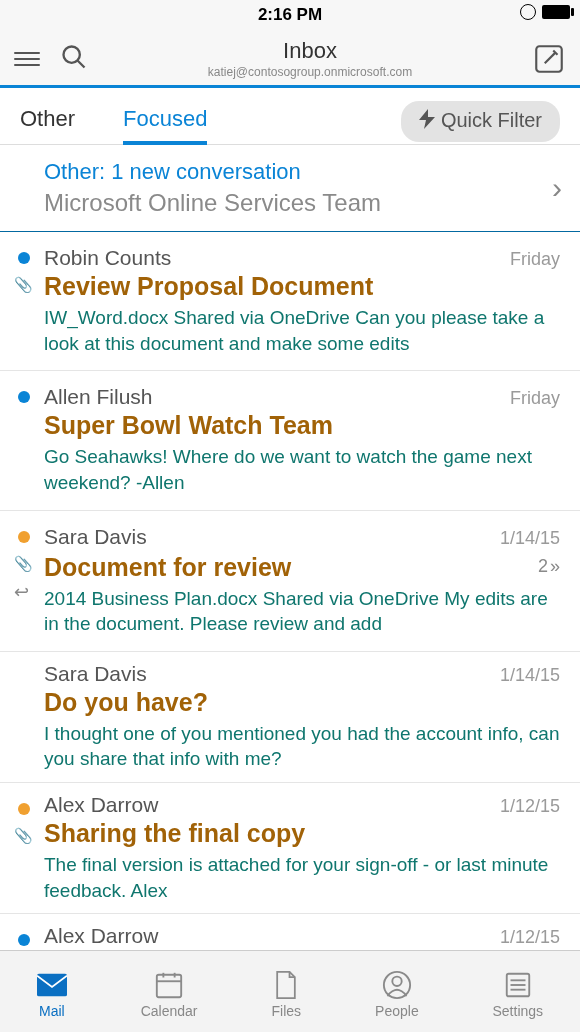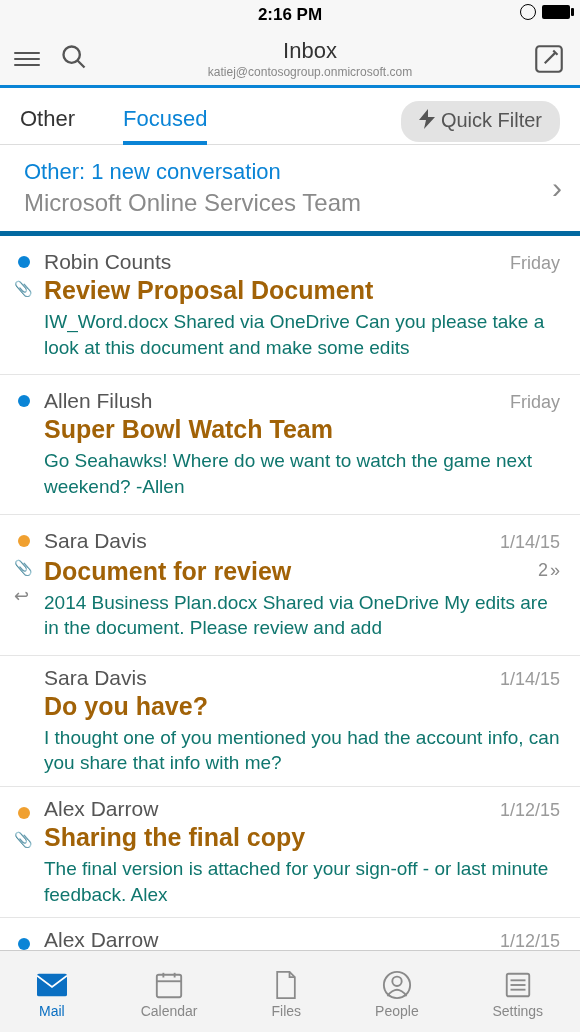--- a/index.html
+++ b/index.html
@@ -20,21 +20,21 @@
   .header-sub { font-size:12px; color:#888; margin-top:1px;}
   .compose { width:34px; height:34px; }
   .compose svg { width:34px; height:34px; }
   
   .tabs-row { display:flex; align-items:center; padding:10px 20px 0; background:#fff; border-bottom:1px solid #ddd;}
   .tab { font-size:22px; color:#333; padding:8px 0 12px; margin-right:48px; position:relative; }
   .tab.active { color:#0a84d6; font-weight:500;}
   .tab.active::after { content:""; position:absolute; left:0; right:0; bottom:-1px; height:4px; background:#0a84d6;}
   .quick-filter { margin-left:auto; background:#e3e3e3; border-radius:18px; padding:8px 18px; font-size:20px; color:#555; display:flex; align-items:flex-start; gap:6px;}
   
-  .other-banner { background:#fff; padding:14px 20px 14px 24px; border-bottom:5px solid #0369a1; position:relative;}
+  .other-banner { background:#fff; padding:14px 20px 14px 44px; border-bottom:1px solid #0369a1; position:relative;}
   .other-title { color:#0a84d6; font-size:22px;}
   .other-sub { color:#8a8a8a; font-size:24px; margin-top:4px;}
   .chevron-right { position:absolute; right:18px; top:50%; transform:translateY(-50%); font-size:30px; color:#888;}
   
   .messages { background:#fff; }
   .msg { padding:14px 20px 14px 44px; border-bottom:1px solid #e5e5e5; position:relative;}
   .msg.compact { padding-top:10px; padding-bottom:10px;}
   .dot { width:12px; height:12px; border-radius:50%; position:absolute; left:18px; top:20px;}
   .dot.blue { background:#0a84d6;}
   .dot.orange { background:#f0a030;}

